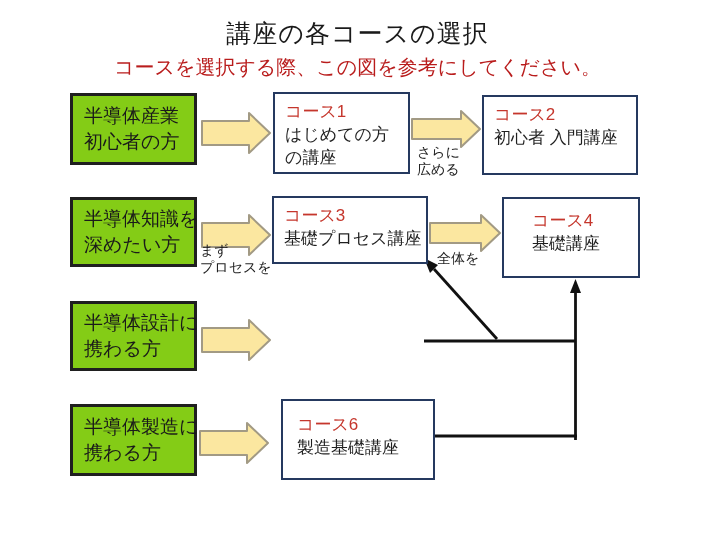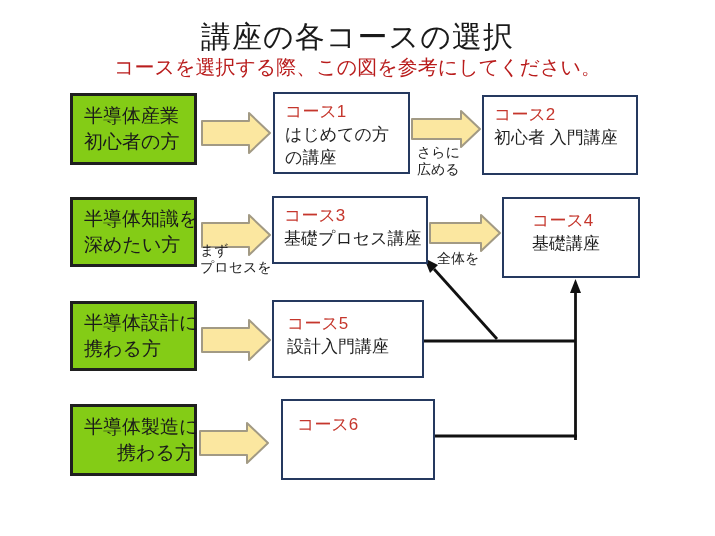--- a/index.html
+++ b/index.html
@@ -13,21 +13,21 @@
     width: 715px;
     height: 536px;
     background: #ffffff;
     overflow: hidden;
   }
   .title {
     position: absolute;
     left: 0; top: 17px;
     width: 715px;
     text-align: center;
-    font-size: 30px;
+    font-size: 25px;
     letter-spacing: 1px;
     color: #1a1a1a;
     white-space: nowrap;
   }
   .subtitle {
     position: absolute;
     left: 0; top: 54px;
     width: 715px;
     text-align: center;
     font-size: 20px;
@@ -70,21 +70,21 @@
   }
   #overlay {
     position: absolute;
     left: 0; top: 0;
     pointer-events: none;
   }
   
   #aud-1 { left: 70px;  top: 93px;  width: 127px; height: 72px; }
   #aud-2 { left: 70px;  top: 197px; width: 127px; height: 70px; }
   #aud-3 { left: 70px;  top: 301px; width: 127px; height: 70px; }
-  #aud-4 { left: 70px;  top: 404px; width: 127px; height: 72px; text-align: right; }
+  #aud-4 { left: 70px;  top: 404px; width: 127px; height: 72px; }
   #crs-1 { left: 273px; top: 92px;  width: 137px; height: 82px; }
   #crs-2 { left: 482px; top: 95px;  width: 156px; height: 80px; }
   #crs-3 { left: 272px; top: 196px; width: 156px; height: 68px; }
   #crs-4 { left: 502px; top: 197px; width: 138px; height: 81px; padding-left: 28px; padding-top: 10px; }
   #crs-5 { left: 272px; top: 300px; width: 152px; height: 78px; padding-top: 10px; padding-left: 13px; }
   #crs-6 { left: 268px; top: 399px; width: 154px; height: 81px; padding-top: 12px; padding-left: 14px; margin-left: 13px; }
   #lbl-further { left: 417px; top: 144px; }
   #lbl-process { left: 200px; top: 242px; }
   #lbl-whole   { left: 437px; top: 250px; }
 </style>
@@ -141,26 +141,23 @@
     <span class="course-line">初心者 入門講座</span>
   </div>
   <div class="course-box" id="crs-3">
     <span class="course-id">コース3</span>
     <span class="course-line">基礎プロセス講座</span>
   </div>
   <div class="course-box" id="crs-4">
     <span class="course-id">コース4</span>
     <span class="course-line">基礎講座</span>
   </div>
-  <div class="course-box" id="crs-5">
-    <span class="course-id">コース5</span>
-    <span class="course-line">設計入門講座</span>
-  </div>
   <div class="course-box" id="crs-6">
     <span class="course-id">コース6</span>
+    <span class="course-line">製造基礎講座</span>
   </div>
 
   <div class="arrow-label" id="lbl-further">
     <div>さらに</div>
     <div>広める</div>
   </div>
   <div class="arrow-label" id="lbl-process">
     <div>まず</div>
     <div>プロセスを</div>
   </div>

